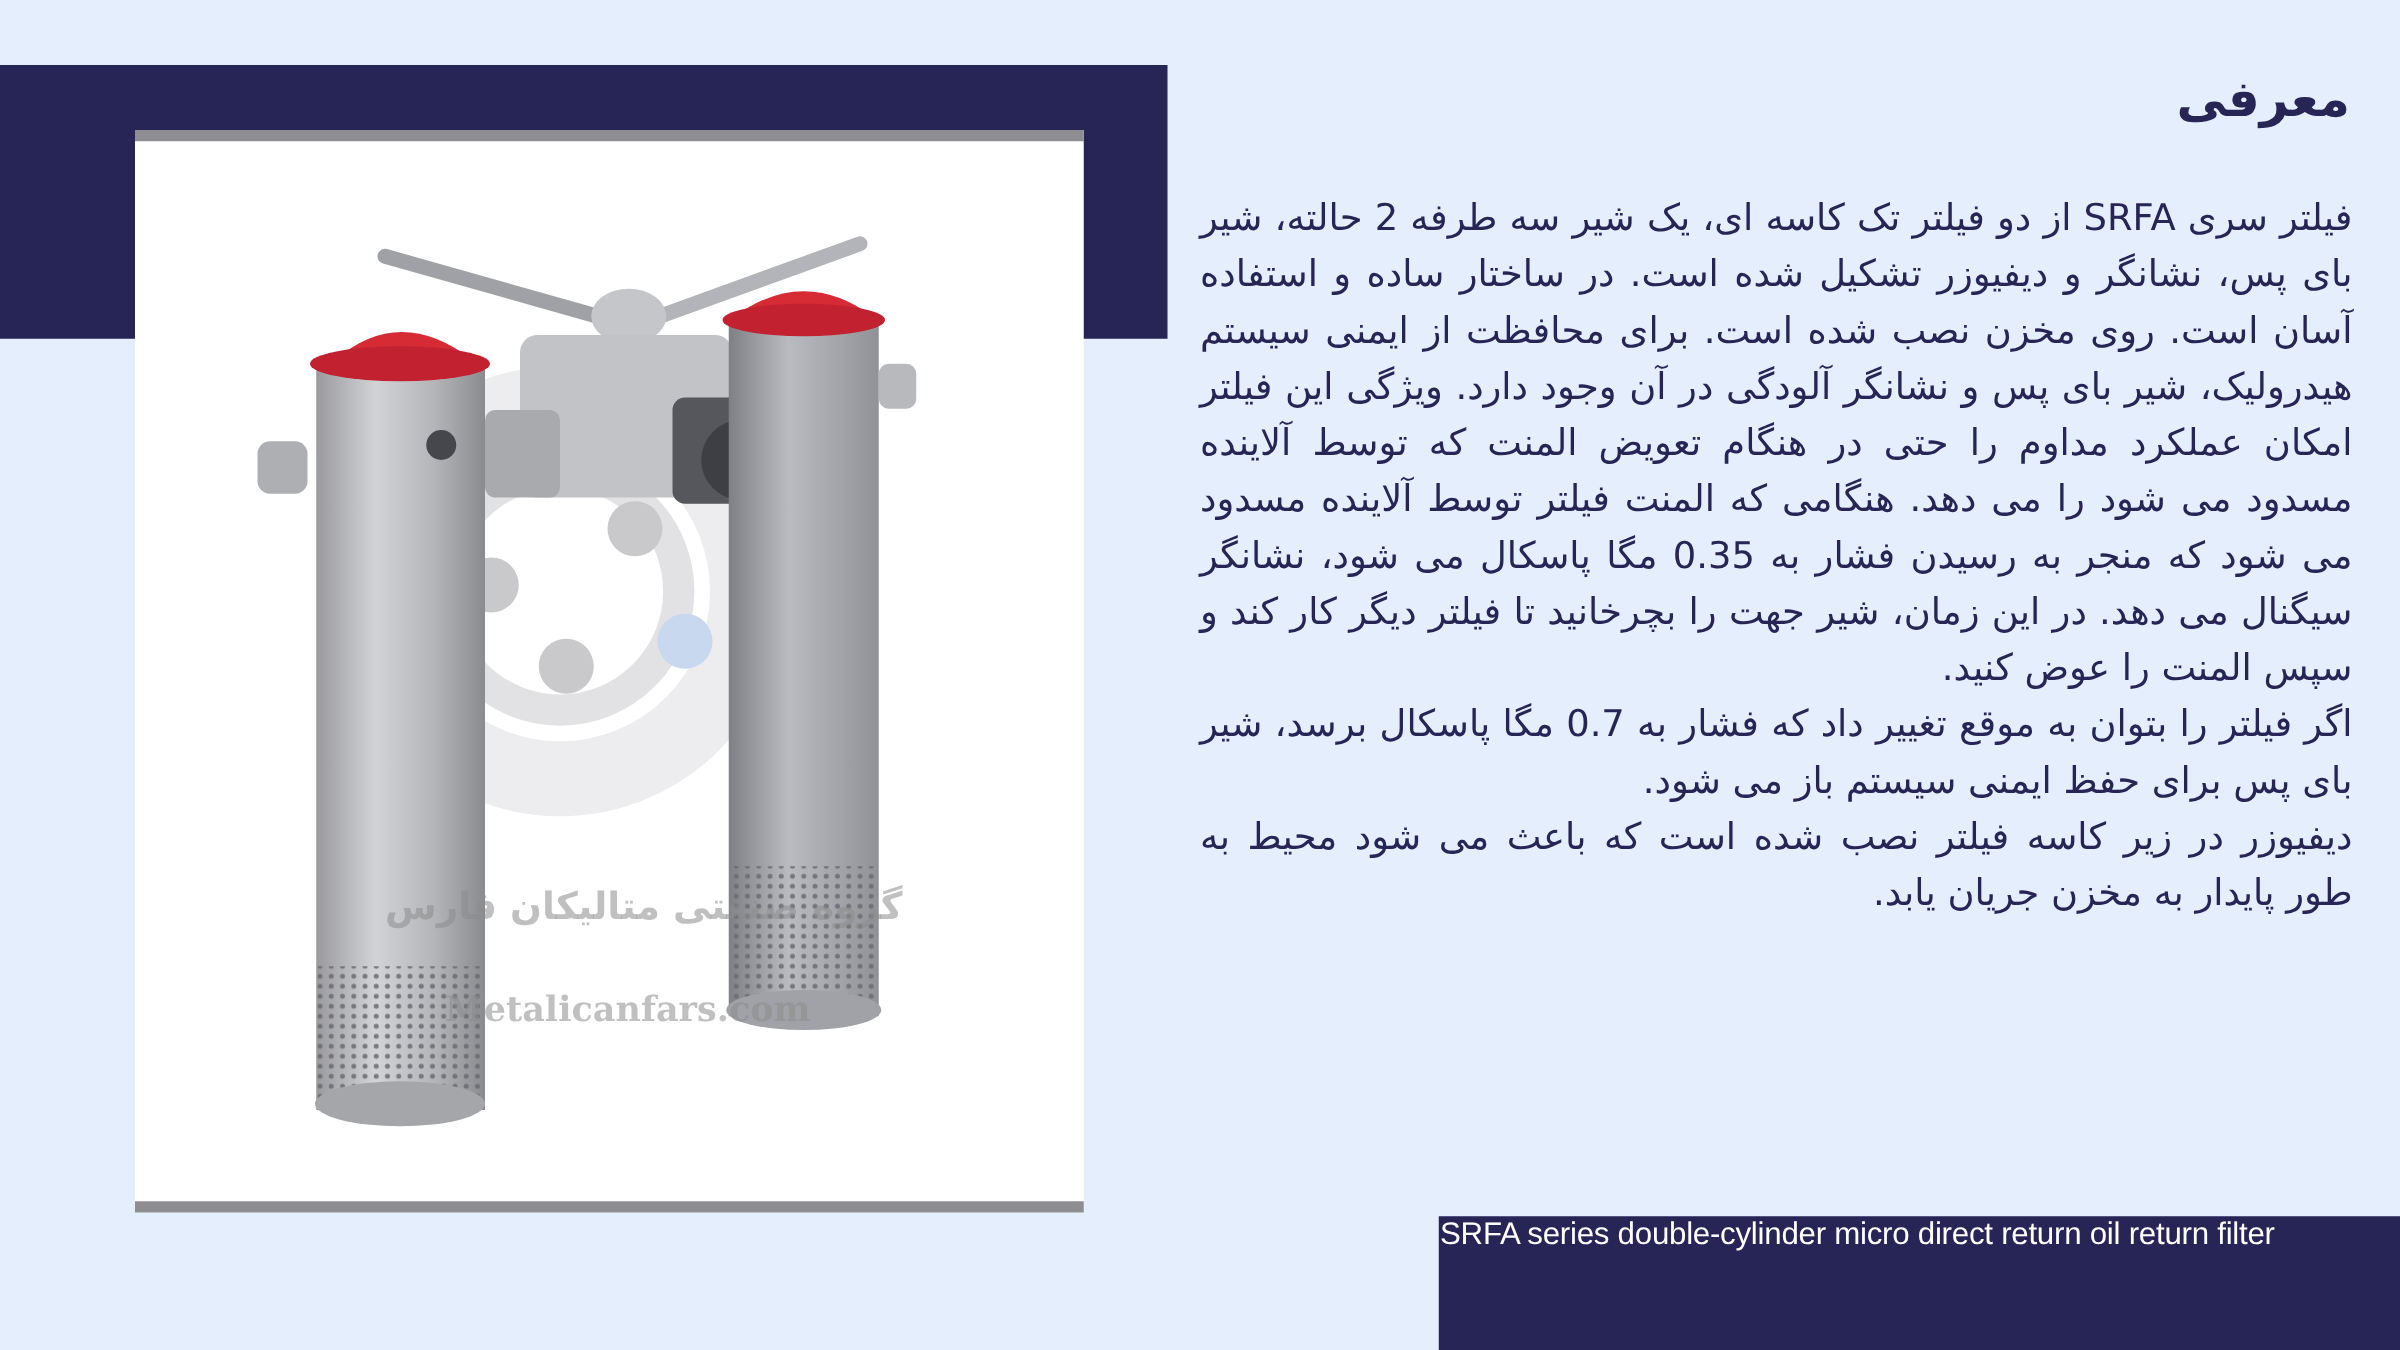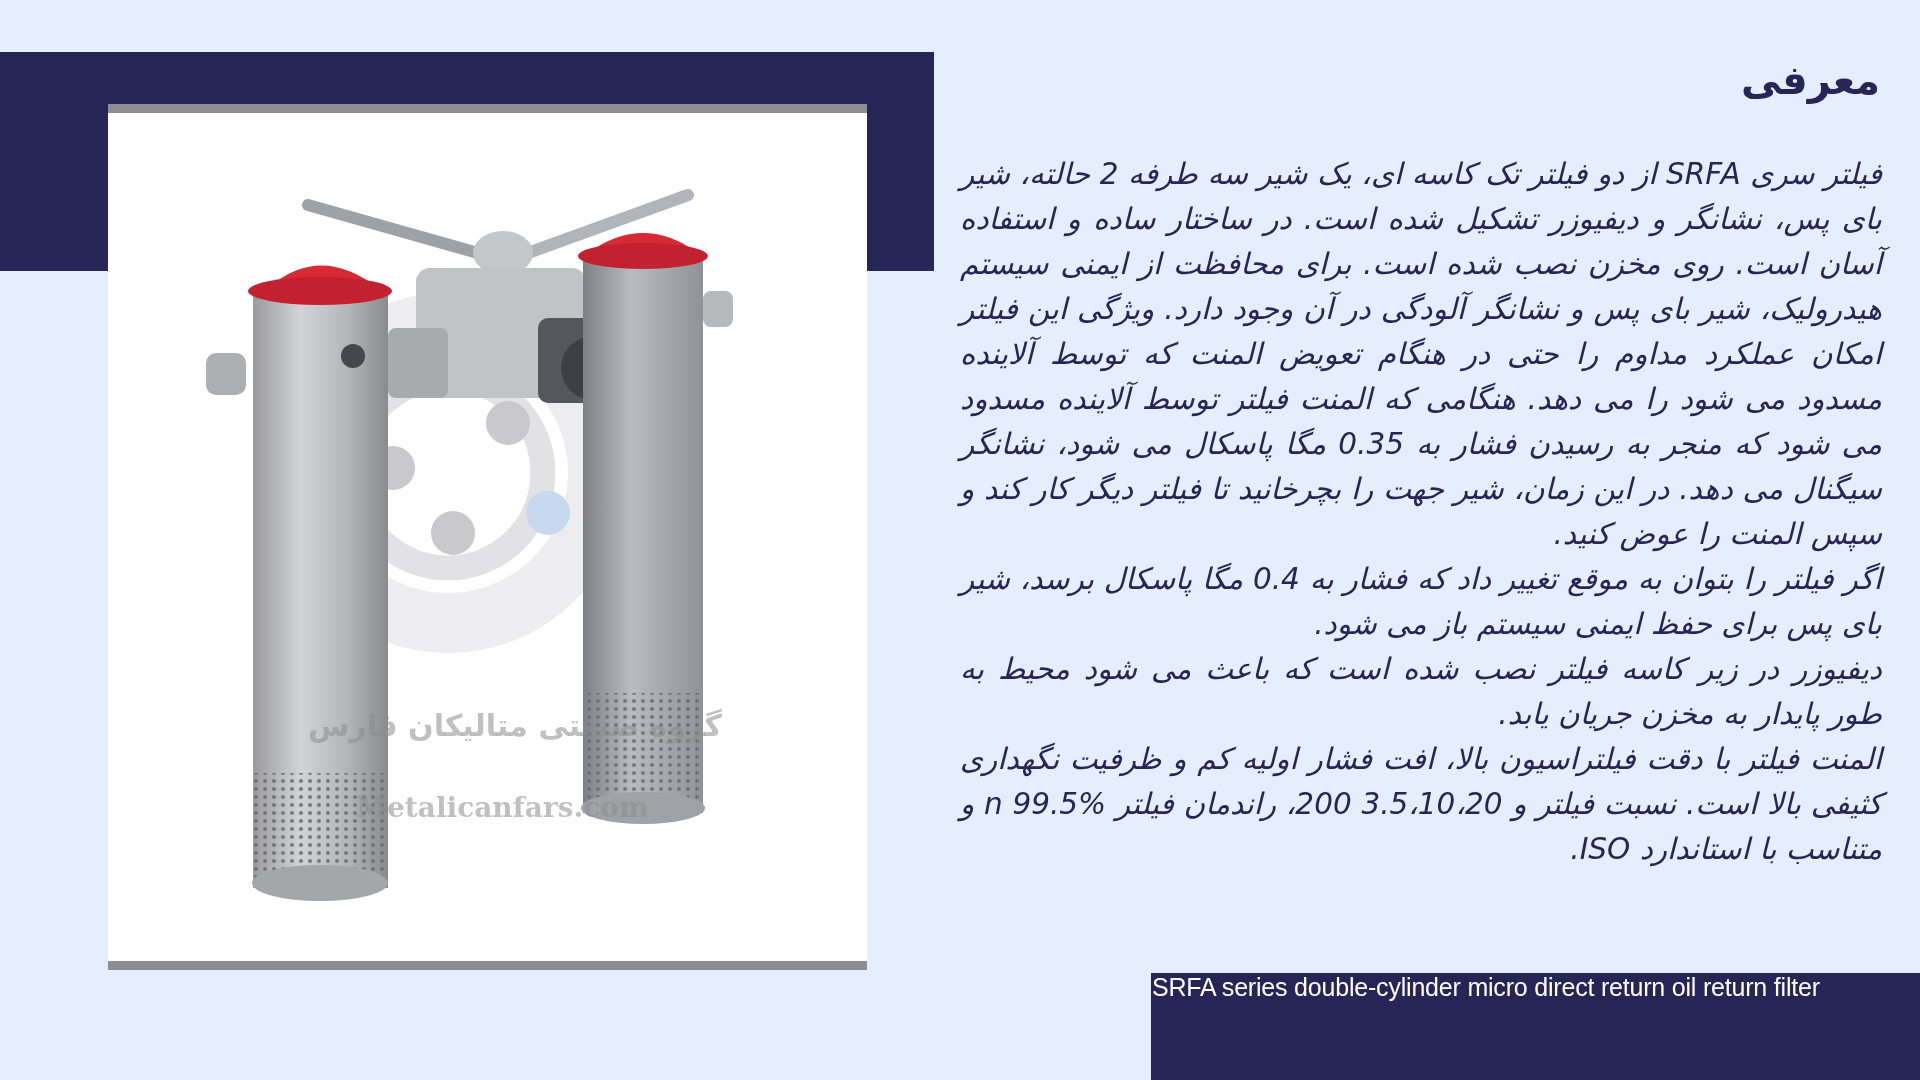--- a/index.html
+++ b/index.html
@@ -39,21 +39,21 @@
       position: absolute;
       left: 960px; top: 152px;
       width: 922px;
       direction: rtl;
       text-align: justify;
       text-align-last: right;
       font-size: 29.5px;
       line-height: 45px;
       color: #262556;
     }
-    .body-text p { margin: 0; font-style: italic; }
+    .body-text p { margin: 0; }
     .caption-bar {
       position: absolute;
       left: 1151px; top: 973px;
       width: 769px; height: 134px;
       background: #262556;
       display: flex;
     }
     .caption-text {
       color: #ffffff;
       font-family: "Liberation Sans", sans-serif;
@@ -128,20 +128,19 @@
     <ellipse cx="535" cy="143" rx="65" ry="13" fill="#c22230"></ellipse>
   </svg>
   <div class="watermark-fa">گروه صنعتی متالیکان فارس</div>
   <div class="watermark-en">Metalicanfars.com</div>
 </div>
 
 <h1 class="title">معرفی</h1>
 
 <div class="body-text">
   <p>فیلتر سری SRFA از دو فیلتر تک کاسه ای، یک شیر سه طرفه 2 حالته، شیر بای پس، نشانگر و دیفیوزر تشکیل شده است. در ساختار ساده و استفاده آسان است. روی مخزن نصب شده است. برای محافظت از ایمنی سیستم هیدرولیک، شیر بای پس و نشانگر آلودگی در آن وجود دارد. ویژگی این فیلتر امکان عملکرد مداوم را حتی در هنگام تعویض المنت که توسط آلاینده مسدود می شود را می دهد. هنگامی که المنت فیلتر توسط آلاینده مسدود می شود که منجر به رسیدن فشار به 0.35 مگا پاسکال می شود، نشانگر سیگنال می دهد. در این زمان، شیر جهت را بچرخانید تا فیلتر دیگر کار کند و سپس المنت را عوض کنید.</p>
-  <p>اگر فیلتر را بتوان به موقع تغییر داد که فشار به 0.4 مگا پاسکال برسد، شیر بای پس برای حفظ ایمنی سیستم باز می شود.</p>
+  <p>اگر فیلتر را بتوان به موقع تغییر داد که فشار به 0.7 مگا پاسکال برسد، شیر بای پس برای حفظ ایمنی سیستم باز می شود.</p>
   <p>دیفیوزر در زیر کاسه فیلتر نصب شده است که باعث می شود محیط به طور پایدار به مخزن جریان یابد.</p>
-  <p>المنت فیلتر با دقت فیلتراسیون بالا، افت فشار اولیه کم و ظرفیت نگهداری کثیفی بالا است. نسبت فیلتر و 3.5،10،20 200، راندمان فیلتر %99.5 n و متناسب با استاندارد ISO.</p>
 </div>
 
 <div class="caption-bar">
   <span class="caption-text">SRFA series double-cylinder micro  direct return oil return filter</span>
 </div>
 
 </body></html>

